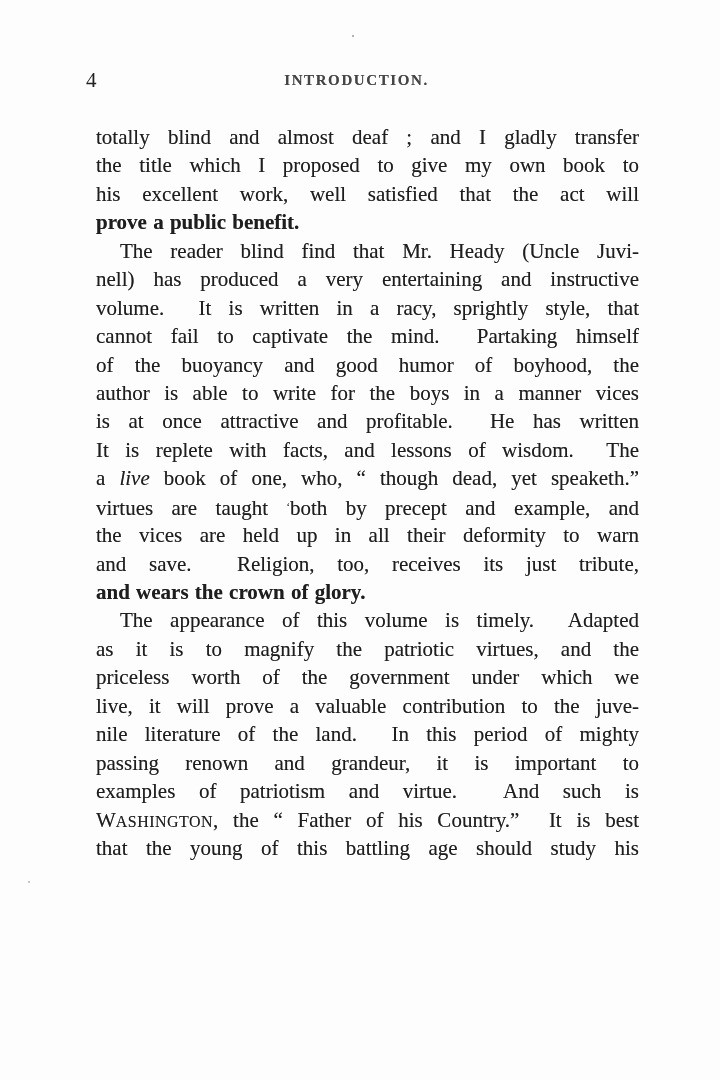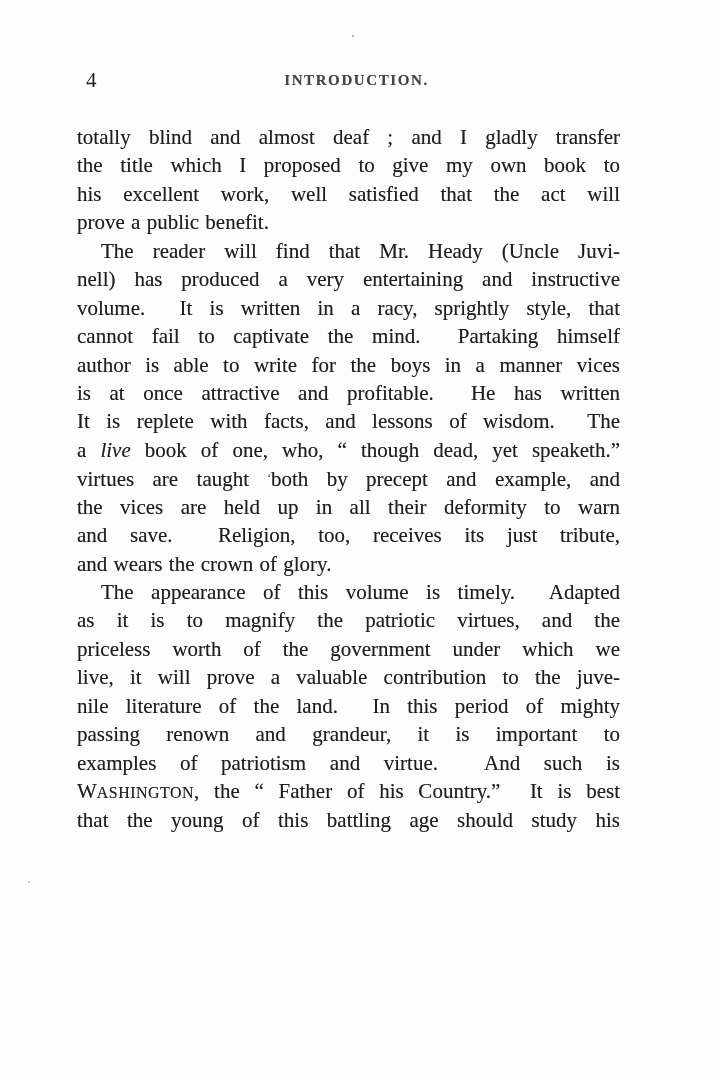--- a/index.html
+++ b/index.html
@@ -36,35 +36,36 @@
   .running-head {
     font-size: 15px;
     letter-spacing: 1.6px;
     color: #454545;
     text-shadow: 0 0 0.6px rgba(60,60,60,0.5);
     font-weight: bold;
   }
   .body-text {
     position: absolute;
     top: 123px;
-    left: 77px;
+    left: 96px;
     width: 543px;
   }
   .line {
     height: 28.45px;
     line-height: 28.45px;
     font-size: 21px;
     text-align: justify;
     text-align-last: justify;
     overflow: hidden;
     word-spacing: 1px;
     text-shadow: 0 0 0.6px rgba(10,10,10,0.45);
   }
   .line.last {
     text-align-last: left;
+    font-weight: bold;
   }
   .line.indent {
     padding-left: 24px;
   }
   .i { font-style: italic; }
   .sc { font-size: 0.76em; letter-spacing: 0.5px; }
   .speck {
     font-size: 0.5em;
     vertical-align: 0.45em;
     letter-spacing: 0;
@@ -93,24 +94,25 @@
 
 <div class="page">
   <div class="header">
     <span class="pagenum">4</span><span class="running-head">INTRODUCTION.</span>
   </div>
   <div class="body-text" id="text-block">
       <div class="line"><span>totally blind and almost deaf ; and I gladly transfer</span></div>
       <div class="line"><span>the title which I proposed to give my own book to</span></div>
       <div class="line"><span>his excellent work, well satisfied that the act will</span></div>
       <div class="line last"><span>prove a public benefit.</span></div>
-      <div class="line indent"><span>The reader will find that Mr. Heady (Uncle Juvi-</span></div>
+      <div class="line indent"><span>The reader blind find that Mr. Heady (Uncle Juvi-</span></div>
       <div class="line"><span>nell) has produced a very entertaining and instructive</span></div>
       <div class="line"><span>volume.&nbsp; It is written in a racy, sprightly style, that</span></div>
       <div class="line"><span>cannot fail to captivate the mind.&nbsp; Partaking himself</span></div>
+      <div class="line"><span>of the buoyancy and good humor of boyhood, the</span></div>
       <div class="line"><span>author is able to write for the boys in a manner vices</span></div>
       <div class="line"><span>is at once attractive and profitable.&nbsp; He has written</span></div>
       <div class="line"><span>It is replete with facts, and lessons of wisdom.&nbsp; The</span></div>
       <div class="line"><span>a </span><span class="i">live</span><span> book of one, who, “ though dead, yet speaketh.”</span></div>
       <div class="line"><span>virtues are taught </span><span class="speck">‘</span><span>both by precept and example, and</span></div>
       <div class="line"><span>the vices are held up in all their deformity to warn</span></div>
       <div class="line"><span>and save.&nbsp; Religion, too, receives its just tribute,</span></div>
       <div class="line last"><span>and wears the crown of glory.</span></div>
       <div class="line indent"><span>The appearance of this volume is timely.&nbsp; Adapted</span></div>
       <div class="line"><span>as it is to magnify the patriotic virtues, and the</span></div>

